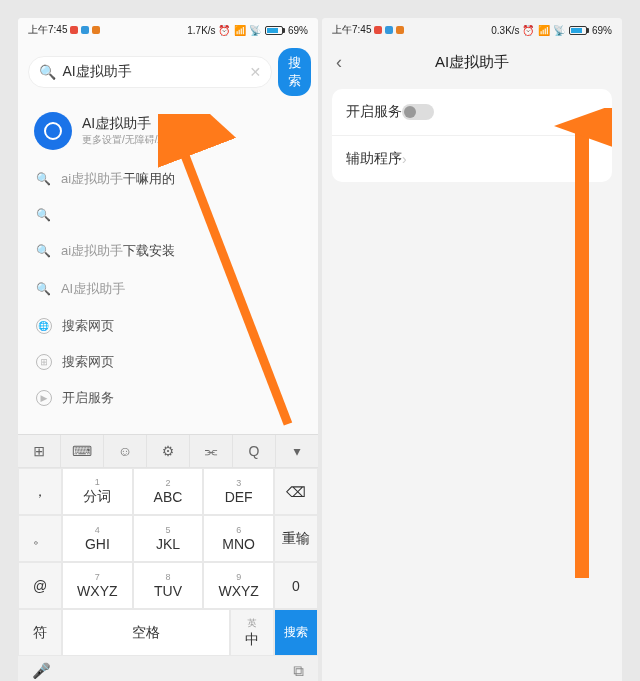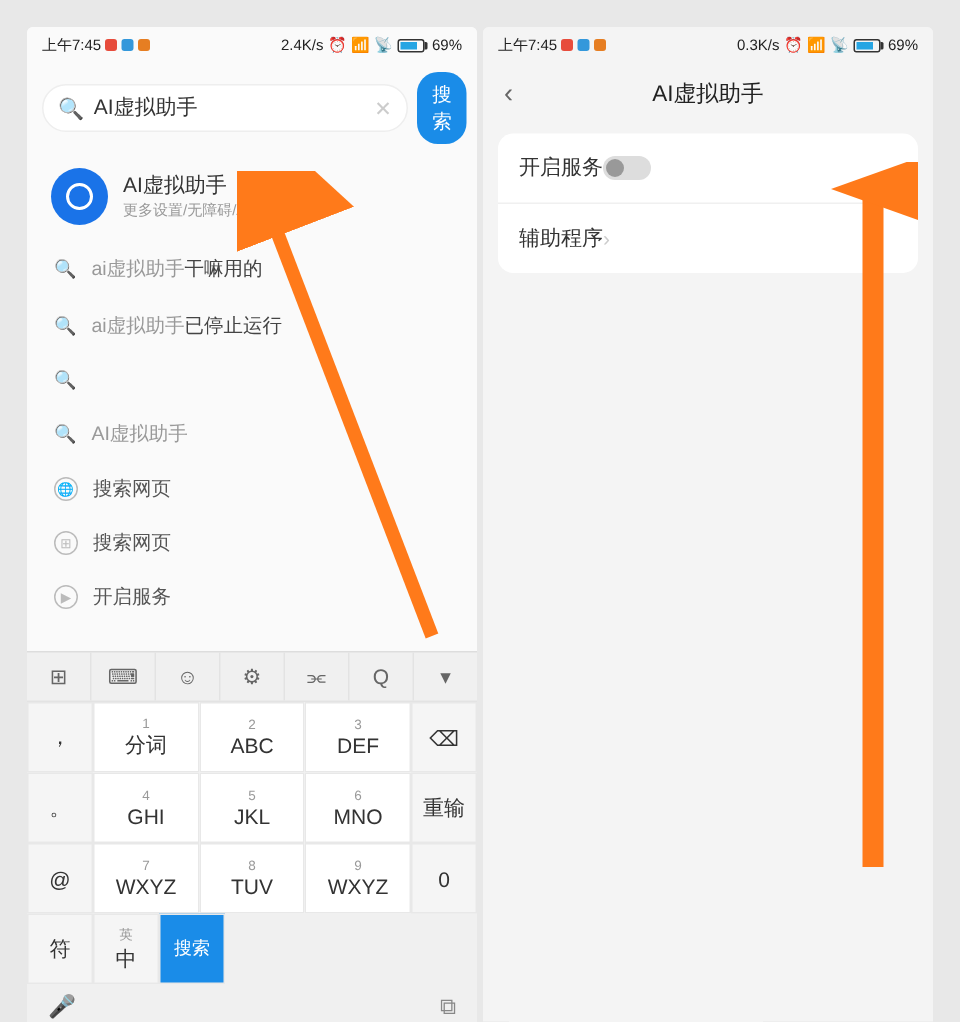--- a/index.html
+++ b/index.html
@@ -234,21 +234,21 @@
 
   <div class="screen">
     <div class="statusbar">
       <div class="statusbar-left">
         <span>上午7:45</span>
         <span class="sb-dot sb-red"></span>
         <span class="sb-dot sb-blue"></span>
         <span class="sb-dot sb-orange"></span>
       </div>
       <div class="statusbar-right">
-        <span>2.4K/s</span>
+        <span>1.7K/s</span>
         <span>⏰</span>
         <span>📶</span>
         <span>📡</span>
         <span class="battery">
           <span class="battery-body">
               <span class="battery-fill"></span>
             </span>
             <span class="battery-tip"></span>
         </span>
         <span>69%</span>
@@ -274,24 +274,24 @@
       </div>
     </div>
 
     <div id="suggest-list">
         <div class="suggest">
           <span class="suggest-q">🔍</span>
           <span class="text">ai虚拟助手<b>干嘛用的</b></span>
         </div>
         <div class="suggest">
           <span class="suggest-q">🔍</span>
-          <span class="text">ai虚拟助手<b>已停止运行</b></span>
         </div>
         <div class="suggest">
           <span class="suggest-q">🔍</span>
+          <span class="text">ai虚拟助手<b>下载安装</b></span>
         </div>
         <div class="suggest">
           <span class="suggest-q">🔍</span>
           <span class="text">AI虚拟助手<b></b></span>
         </div>
       </div>
 
     <div class="action-row">
       <span class="act-icon">🌐</span>
       <span>搜索网页</span>
@@ -369,20 +369,23 @@
               <span>重输</span>
             </div>
           <div class="kb-key">
               <span>0</span>
             </div>
         </div>
       </div>
       <div class="kb-space-row">
         <div class="kb-key kb-side" style="width:44px;background:#f5f5f5">
             <span>符</span>
+          </div>
+        <div class="kb-key kb-space">
+            <span>空格</span>
           </div>
         <div class="kb-key" style="width:44px;background:#f5f5f5">
             <span class="sup">英</span>
             <span>中</span>
           </div>
         <div class="kb-key kb-search-btn">
             <span>搜索</span>
           </div>
       </div>
       <div class="kb-bottom">

